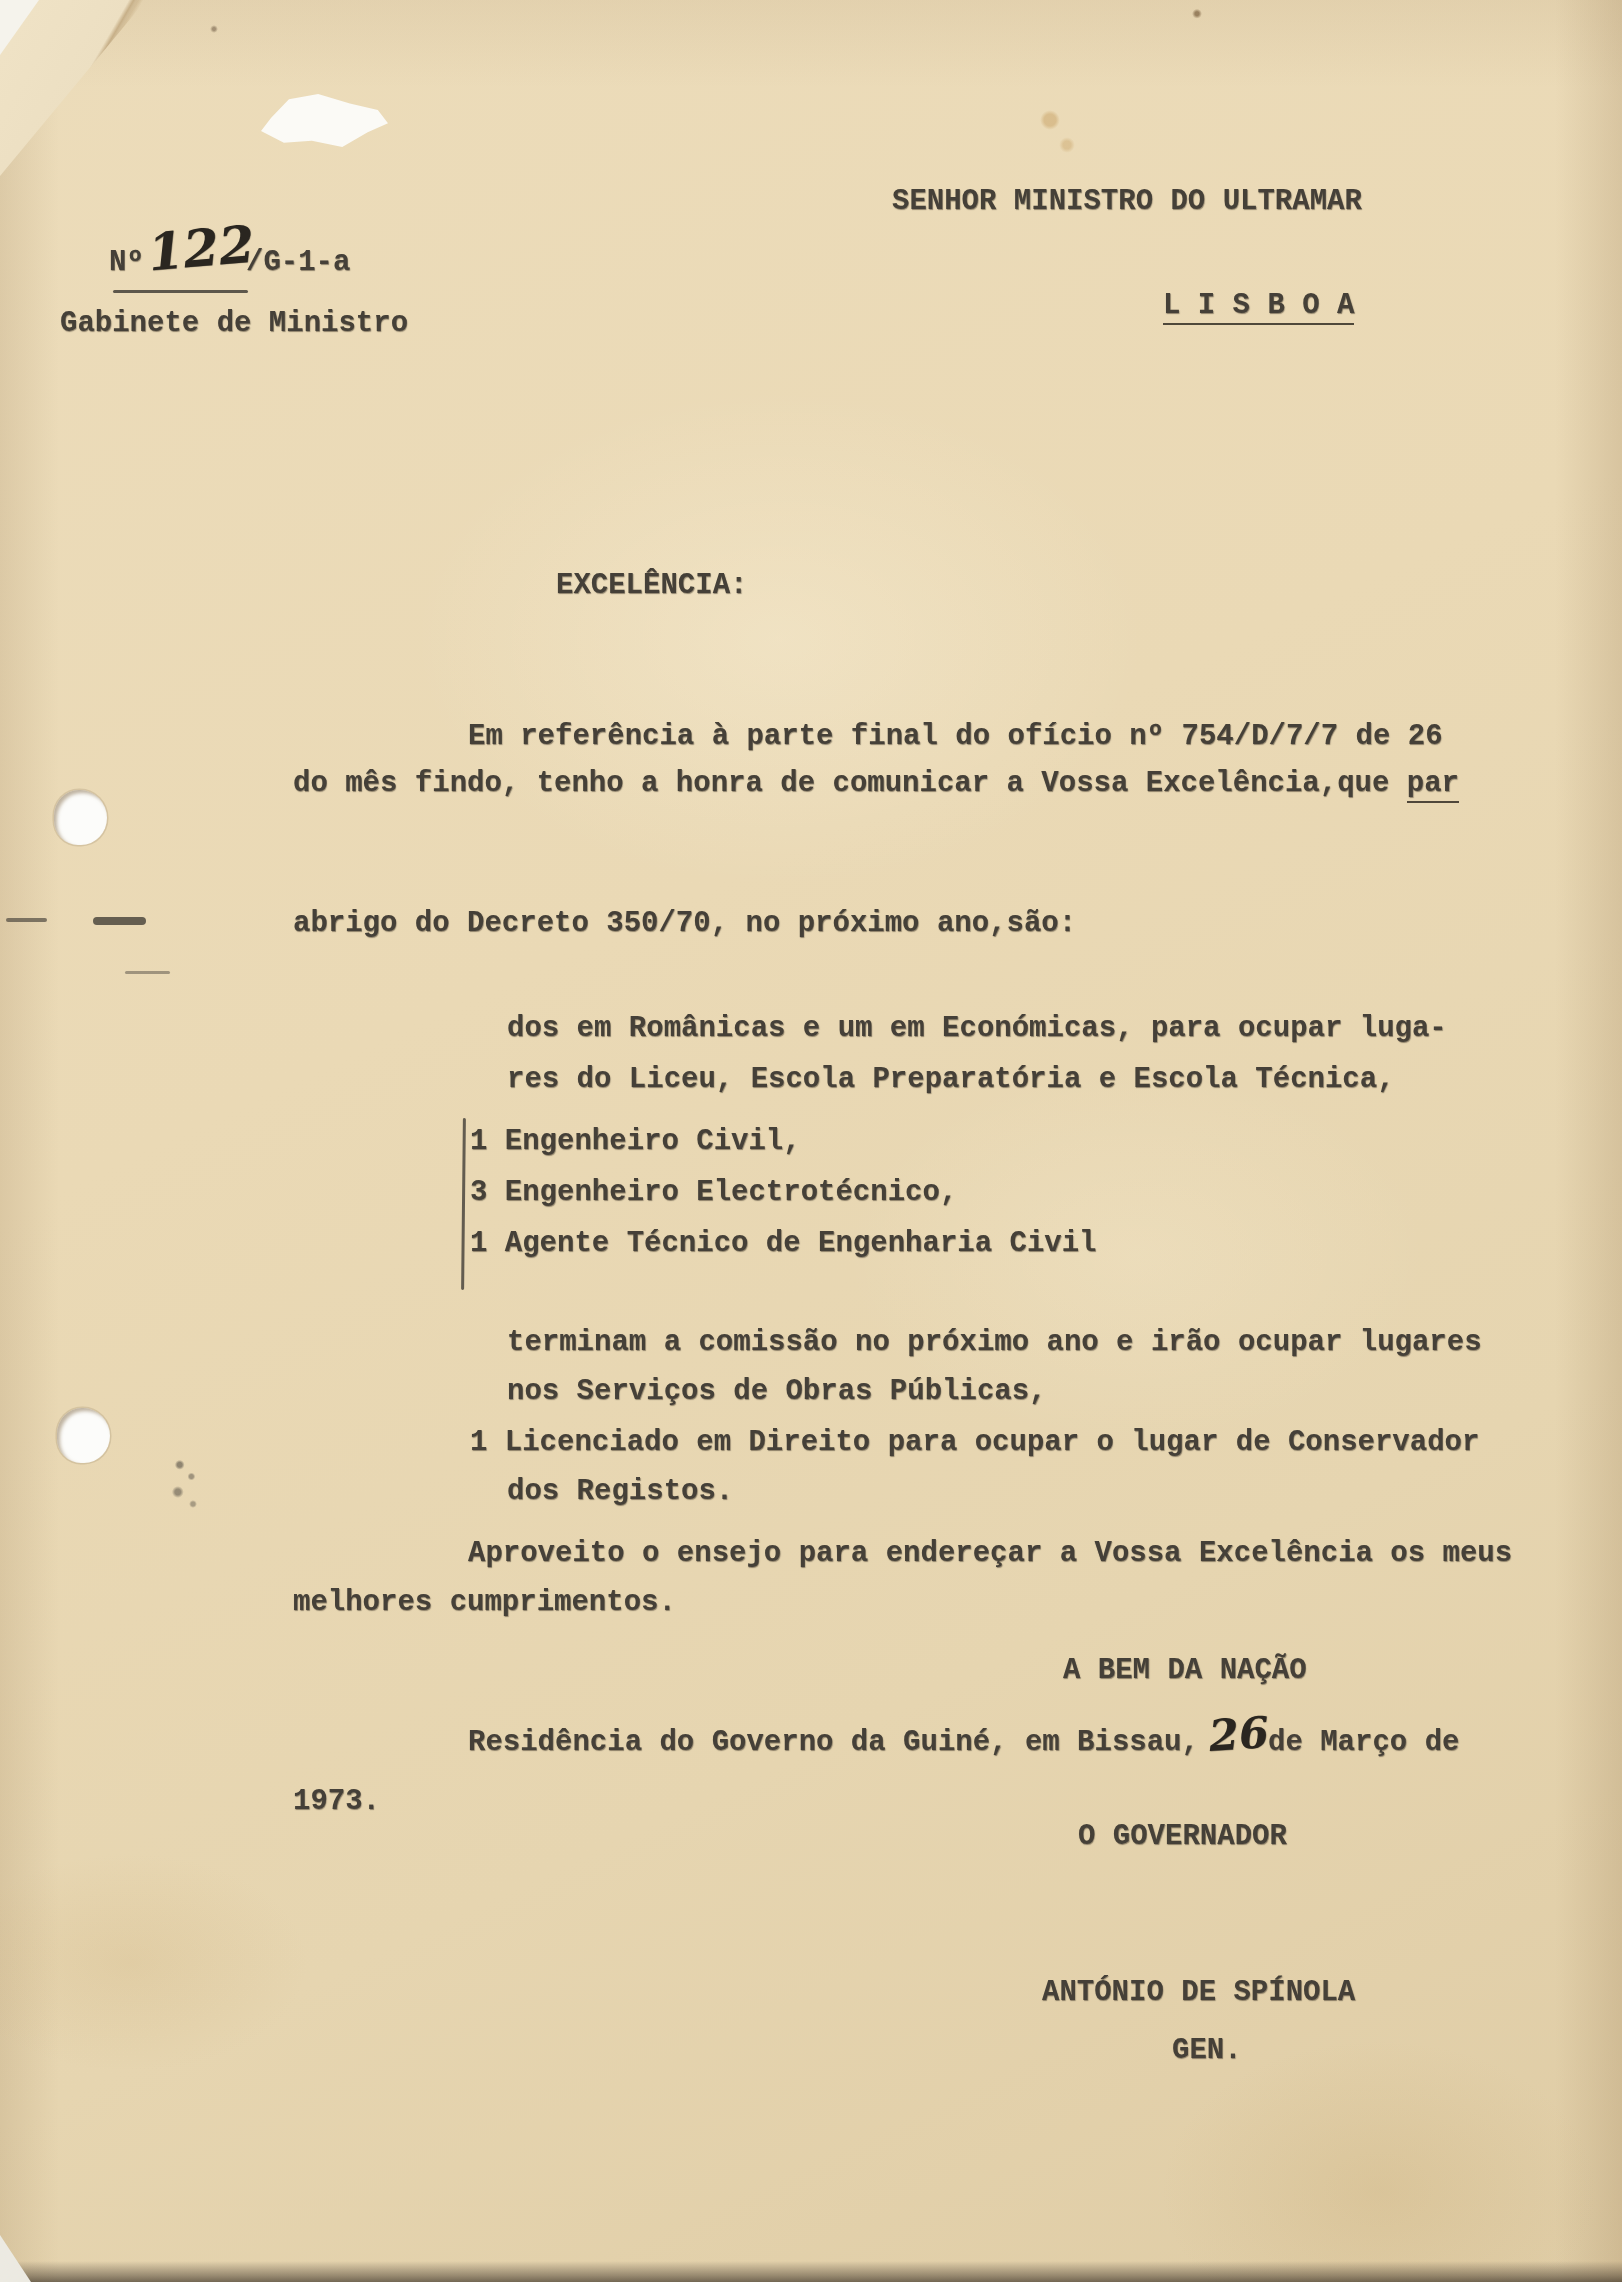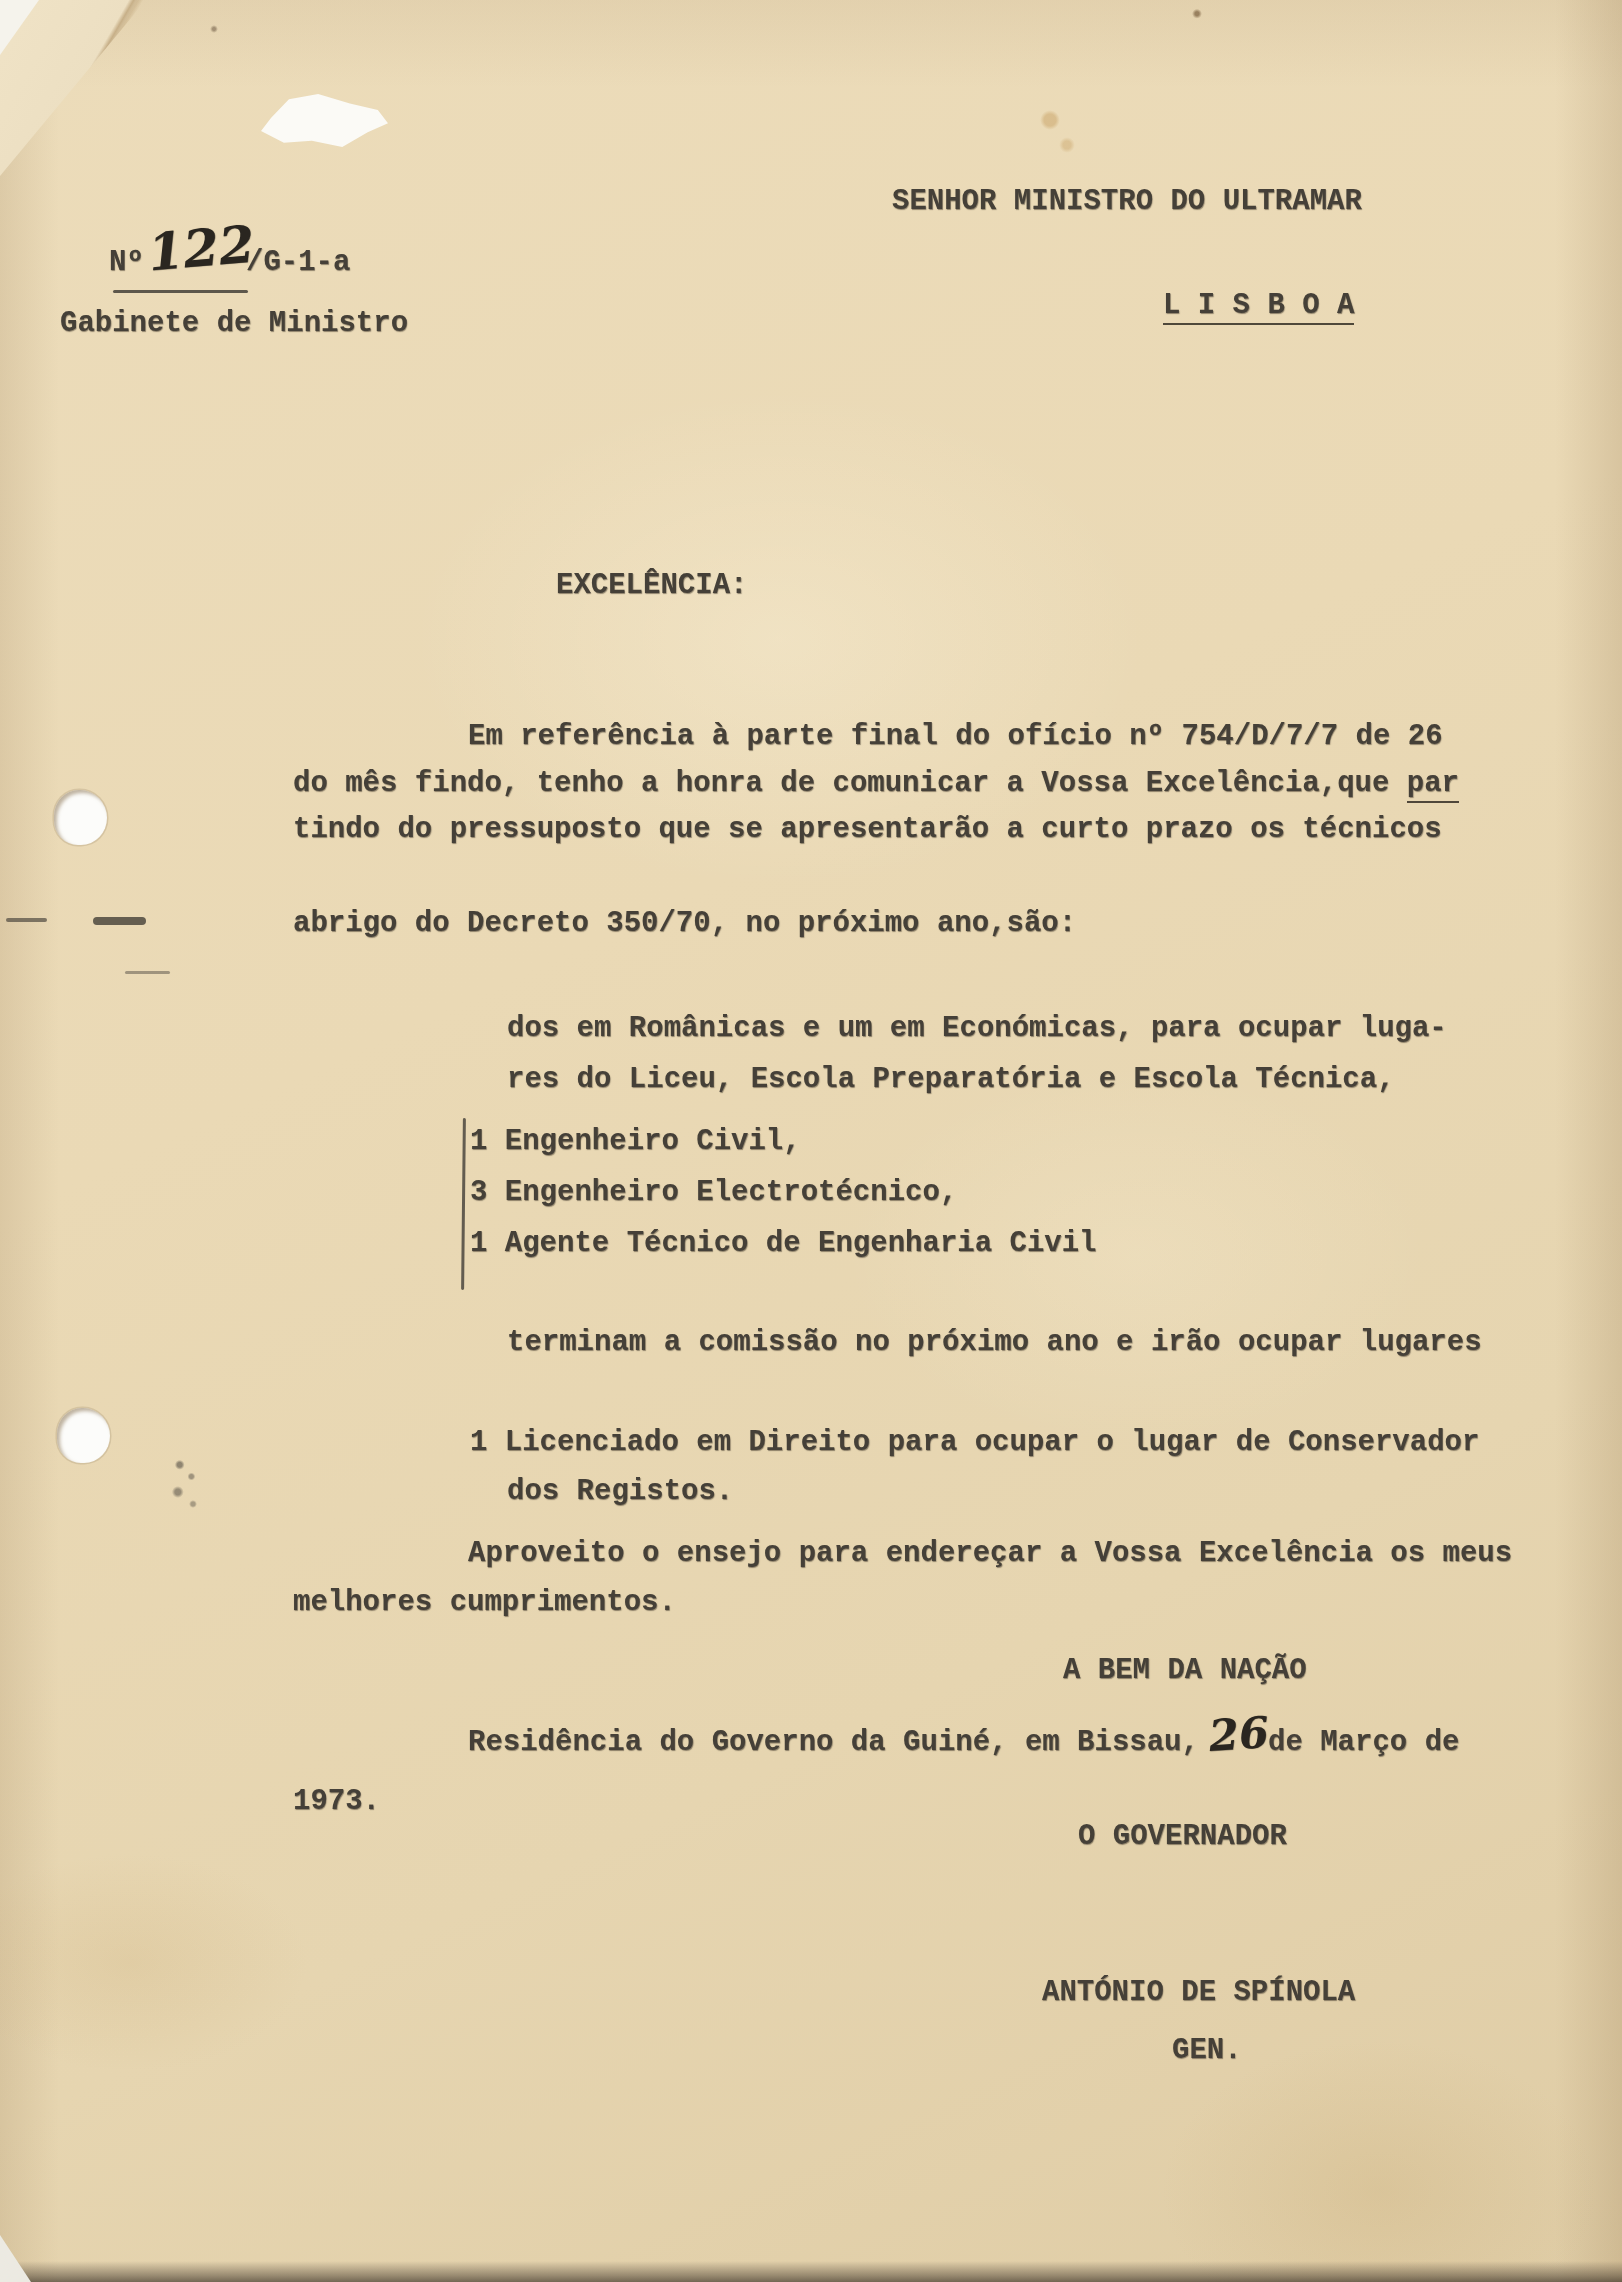--- a/index.html
+++ b/index.html
@@ -106,29 +106,29 @@
   <span class="tw" style="left:246px;top:246px;">/G-1-a</span>
   <span class="tw" style="left:60px;top:307px;">Gabinete de Ministro</span>
 
   <span class="tw" style="left:892px;top:185px;">SENHOR MINISTRO DO ULTRAMAR</span>
   <span class="tw u" style="left:1163px;top:289px;">L I S B O A</span>
 
   <span class="tw" style="left:556px;top:569px;">EXCELÊNCIA:</span>
 
   <span class="tw" style="left:468px;top:720px;">Em referência à parte final do ofício nº 754/D/7/7 de 26</span>
   <span class="tw" style="left:293px;top:767px;"><span>do mês findo, tenho a honra de comunicar a Vossa Excelência,que </span><span class="u">par</span></span>
-  <span class="tw" style="left:293px;top:813px;">tindo do pressuposto que se apresentarão a curto prazo os técnicos</span>
   <span class="tw" style="left:293px;top:907px;">abrigo do Decreto 350/70, no próximo ano,são:</span>
 
   <span class="tw" style="left:507px;top:1012px;">dos em Românicas e um em Económicas, para ocupar luga-</span>
   <span class="tw" style="left:507px;top:1063px;">res do Liceu, Escola Preparatória e Escola Técnica,</span>
   <span class="tw" style="left:470px;top:1125px;">1 Engenheiro Civil,</span>
   <span class="tw" style="left:470px;top:1176px;">3 Engenheiro Electrotécnico,</span>
   <span class="tw" style="left:470px;top:1227px;">1 Agente Técnico de Engenharia Civil</span>
   <span class="tw" style="left:507px;top:1326px;">terminam a comissão no próximo ano e irão ocupar lugares</span>
+  <span class="tw" style="left:507px;top:1375px;">nos Serviços de Obras Públicas,</span>
   <span class="tw" style="left:470px;top:1426px;font-family:Liberation Mono, monospace;">1 Licenciado em Direito para ocupar o lugar de Conservador</span>
   <span class="tw" style="left:507px;top:1475px;">dos Registos.</span>
 
   <span class="tw" style="left:468px;top:1537px;">Aproveito o ensejo para endereçar a Vossa Excelência os meus</span>
   <span class="tw" style="left:293px;top:1586px;">melhores cumprimentos.</span>
 
   <span class="tw" style="left:1063px;top:1654px;">A BEM DA NAÇÃO</span>
   <span class="tw" style="left:468px;top:1726px;">Residência do Governo da Guiné, em Bissau,</span>
   <span class="hw" style="left:1209px;top:1709px;font-size:43px;transform:rotate(-4deg);">26</span>
   <span class="tw" style="left:1268px;top:1726px;">de Março de</span>

